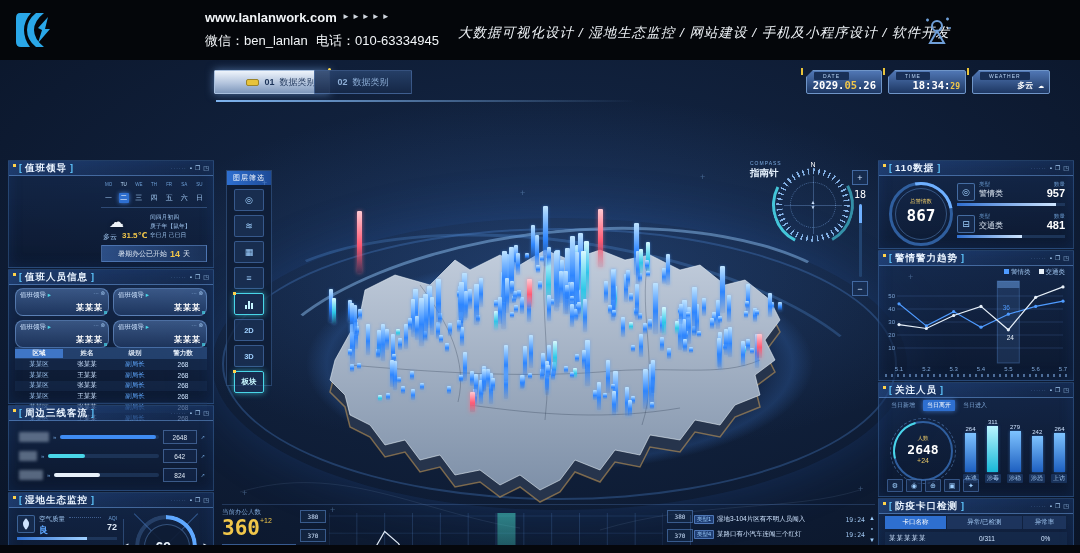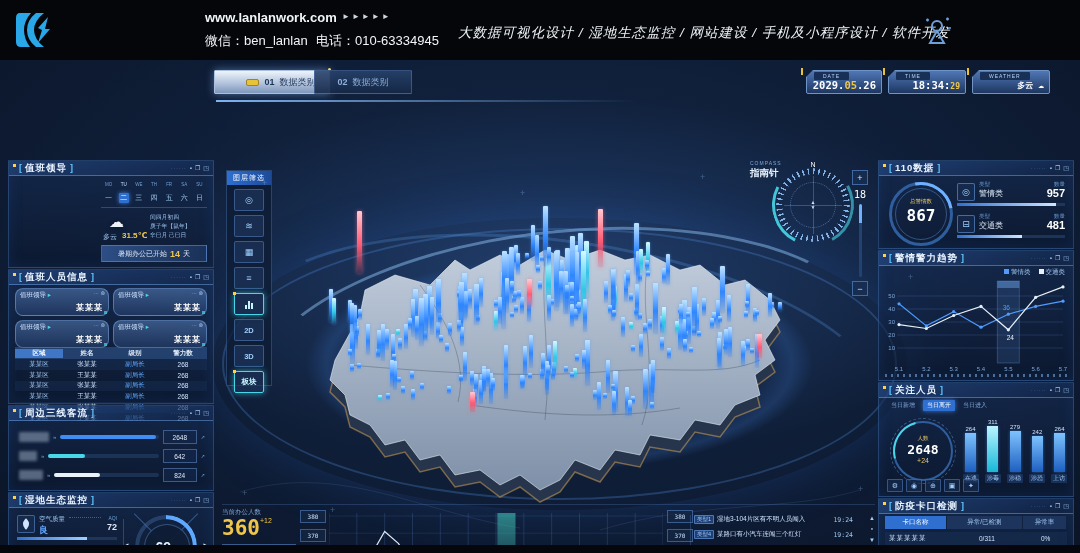--- a/index.html
+++ b/index.html
@@ -239,21 +239,21 @@
   .ofbtn.today{background:rgba(26,50,90,.85);border:1px solid rgba(95,145,215,.45);color:#9ec4ee;}
   .ochart{position:absolute;left:300px;top:450px;width:392px;height:94px;}
   .oticks{position:absolute;top:0;width:25px;}
   .oticks div{width:24px;height:11px;margin-bottom:5.5px;border:1px solid rgba(95,145,215,.5);background:rgba(20,40,70,.7);
     font-size:6px;color:#cfe4ff;display:flex;align-items:center;justify-content:center;font-family:"DejaVu Sans Mono",monospace;}
   
   .alarm{position:absolute;left:694px;top:452px;width:181px;height:93px;}
   .arow{display:flex;align-items:center;gap:3px;height:15px;cursor:pointer;}
   .arow .tg{font-size:5.5px;color:#9fd0ff;background:rgba(42,82,150,.65);border:1px solid rgba(125,175,245,.5);padding:0 2px;border-radius:1px;white-space:nowrap;}
   .arow .tx{flex:1;font-size:6.5px;color:#cfe4ff;white-space:nowrap;overflow:hidden;text-overflow:ellipsis;}
-  .arow .tm{font-size:6.5px;color:#9ec4ee;margin-right:22px;font-family:"DejaVu Sans Mono",monospace;}
+  .arow .tm{font-size:6.5px;color:#9ec4ee;margin-right:10px;font-family:"DejaVu Sans Mono",monospace;}
   .ascroll{position:absolute;right:0;top:3px;display:flex;flex-direction:column;gap:5px;align-items:center;color:#9fd0ff;}
   .ascroll span{font-size:6px;cursor:pointer;line-height:6px;}
   .vdiv{position:absolute;background:rgba(95,145,215,.25);}
 </style>
 </head>
 <body>
 
 <div class="stage">
 
   <div class="banner">

